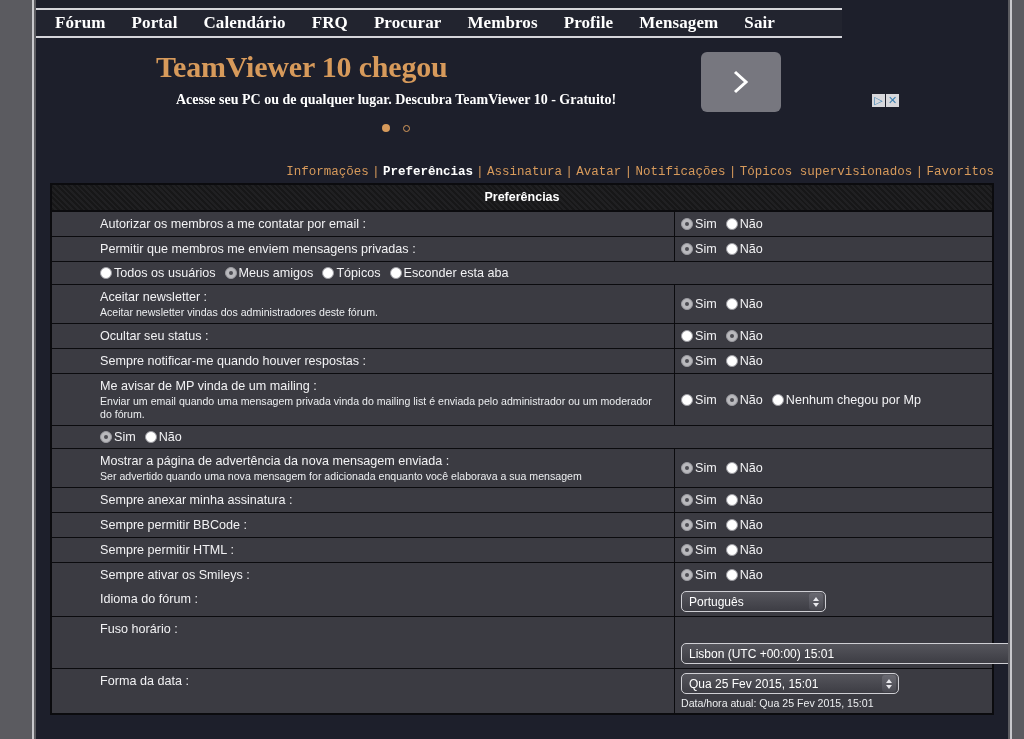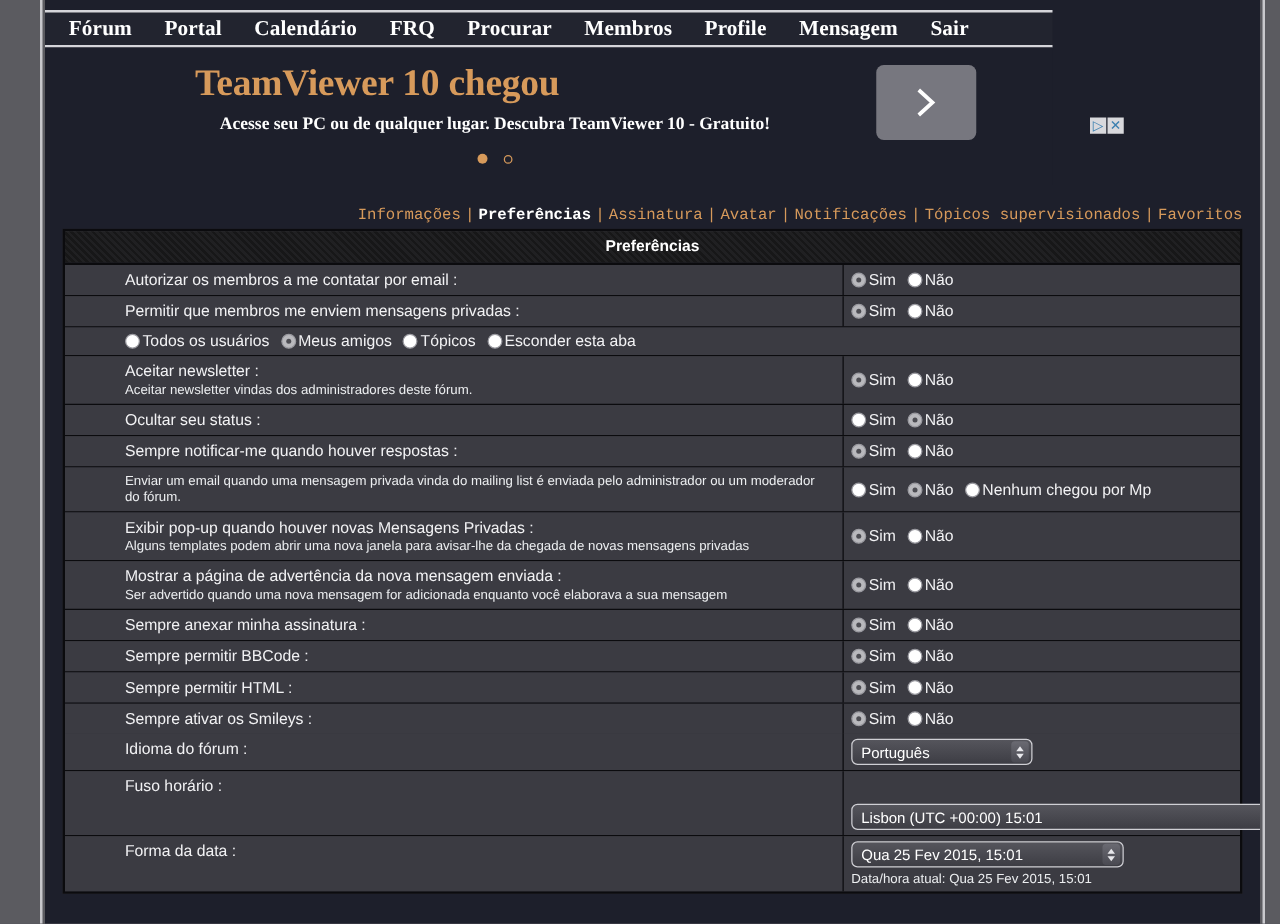--- a/index.html
+++ b/index.html
@@ -366,42 +366,39 @@
                 <span class="opt-label">Sim</span>
               </span>
               <span class="opt">
                 <span class="radio"></span>
                 <span class="opt-label">Não</span>
               </span>
             </div>
           </div>
           <div class="row">
             <div class="cell-label">
+              <div class="lbl">Me avisar de MP vinda de um mailing :</div>
               <div class="desc">Enviar um email quando uma mensagem privada vinda do mailing list é enviada pelo administrador ou um moderador do fórum.</div>
             </div>
             <div class="cell-val">
               <span class="opt">
                 <span class="radio"></span>
                 <span class="opt-label">Sim</span>
               </span>
               <span class="opt">
                 <span class="radio sel"></span>
                 <span class="opt-label">Não</span>
               </span>
               <span class="opt">
                 <span class="radio"></span>
                 <span class="opt-label">Nenhum chegou por Mp</span>
               </span>
             </div>
           </div>
           <div class="row">
-            <div class="cell-label">
-              <div class="lbl">Exibir pop-up quando houver novas Mensagens Privadas :</div>
-              <div class="desc">Alguns templates podem abrir uma nova janela para avisar-lhe da chegada de novas mensagens privadas</div>
-            </div>
             <div class="cell-val">
               <span class="opt">
                 <span class="radio sel"></span>
                 <span class="opt-label">Sim</span>
               </span>
               <span class="opt">
                 <span class="radio"></span>
                 <span class="opt-label">Não</span>
               </span>
             </div>

